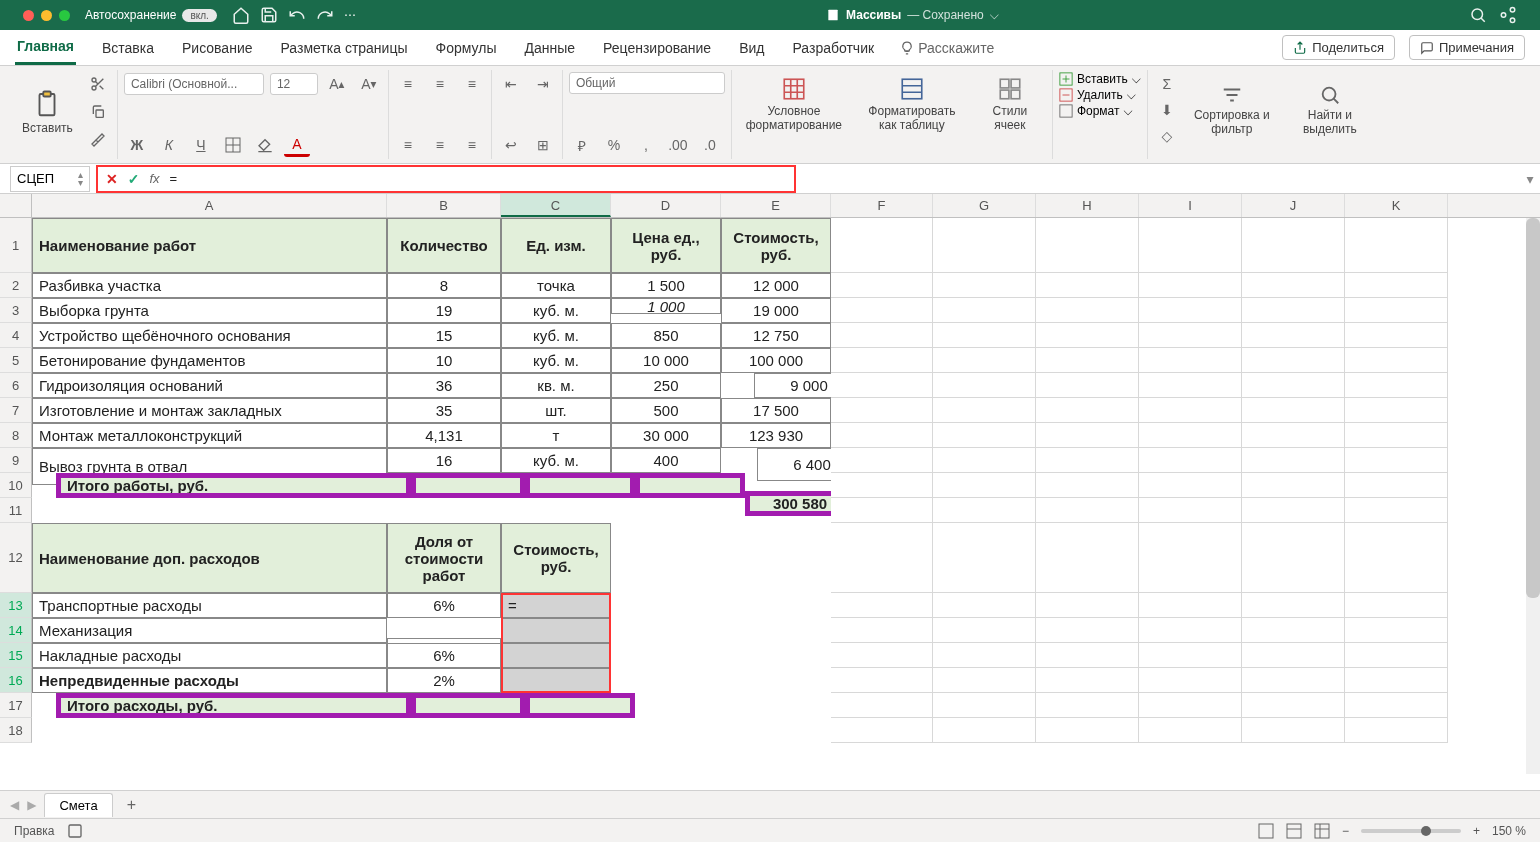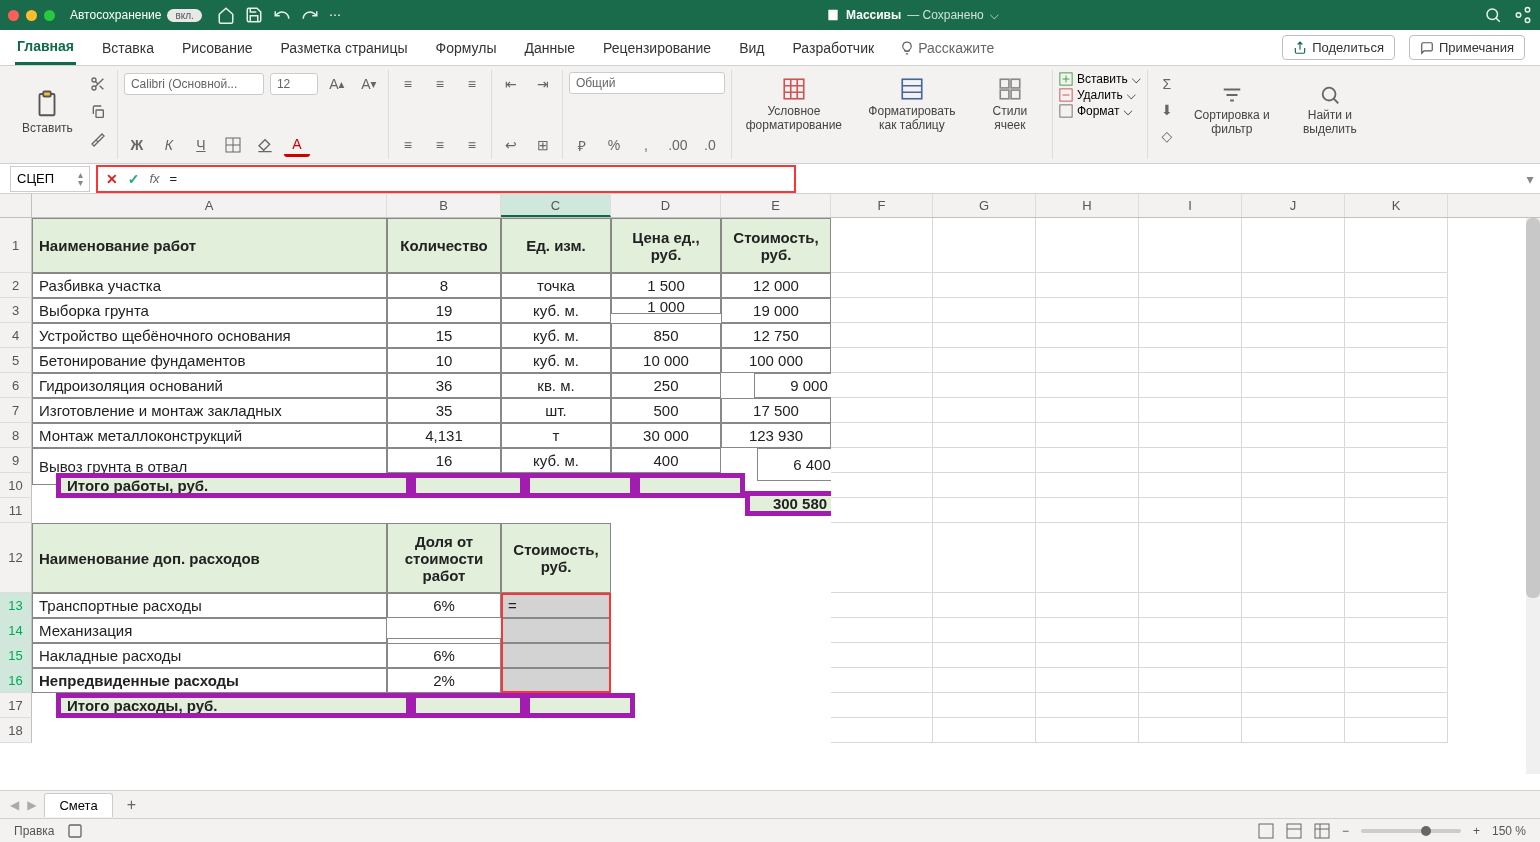--- a/index.html
+++ b/index.html
@@ -1,19 +1,19 @@
 <!DOCTYPE html>
 <html><head>
 <meta charset="utf-8">
 <style>
 * { margin:0; padding:0; box-sizing:border-box; font-family:-apple-system,BlinkMacSystemFont,"Segoe UI",sans-serif; }
 body { width:1540px; height:842px; background:#fff; font-size:14px; overflow:hidden; position:relative; }
 
 
-.titlebar { height:30px; background:#1a6b4b; display:flex; align-items:center; color:#fff; padding:0 8px; font-size:12px; }
+.titlebar { height:30px; background:#1a6b4b; display:flex; align-items:center; color:#fff; padding:0 23px; font-size:12px; }
 .traffic { display:flex; gap:7px; margin-right:15px; }
 .tl { width:11px; height:11px; border-radius:50%; }
 .tl.r { background:#ff5f57; } .tl.y { background:#febc2e; } .tl.g { background:#28c840; }
 .autosave-lbl { margin-right:6px; }
 .autosave-pill { background:#e8e8e8; color:#555; border-radius:10px; padding:1px 8px; font-size:10px; margin-right:15px; }
 .qat { display:flex; gap:10px; align-items:center; }
 .qat-ic { width:18px; height:18px; opacity:.9; }
 .title-center { flex:1; text-align:center; display:flex; align-items:center; justify-content:center; gap:6px; }
 .title-doc { font-weight:600; }
 .title-saved { opacity:.8; }
@@ -401,21 +401,21 @@
         <div class="cell hdr" style="left: 579px; top: 0px; width: 110px; height: 55px;">Цена ед., руб.</div>
         <div class="cell hdr" style="left: 689px; top: 0px; width: 110px; height: 55px;">Стоимость, руб.</div>
         <div class="cell data" style="left: 0px; top: 55px; width: 355px; height: 25px;">Разбивка участка</div>
         <div class="cell data center" style="left: 355px; top: 55px; width: 114px; height: 25px;">8</div>
         <div class="cell data center" style="left: 469px; top: 55px; width: 110px; height: 25px;">точка</div>
         <div class="cell data center" style="left: 579px; top: 55px; width: 110px; height: 25px;">1 500</div>
         <div class="cell data center" style="left: 689px; top: 55px; width: 110px; height: 25px;">12 000</div>
         <div class="cell data" style="left: 0px; top: 80px; width: 355px; height: 25px;">Выборка грунта</div>
         <div class="cell data center" style="left: 355px; top: 80px; width: 114px; height: 25px;">19</div>
         <div class="cell data center" style="left: 469px; top: 80px; width: 110px; height: 25px;">куб. м.</div>
-        <div class="cell data center" style="left: 579px; top: 80px; width: 110px; height: 16px;">1 000</div>
+        <div class="cell data center" style="left: 579px; top: 80px; width: 110px; height: 16px; font-style: italic;">1 000</div>
         <div class="cell data center" style="left: 689px; top: 80px; width: 110px; height: 25px;">19 000</div>
         <div class="cell data" style="left: 0px; top: 105px; width: 355px; height: 25px;">Устройство щебёночного основания</div>
         <div class="cell data center" style="left: 355px; top: 105px; width: 114px; height: 25px;">15</div>
         <div class="cell data center" style="left: 469px; top: 105px; width: 110px; height: 25px;">куб. м.</div>
         <div class="cell data center" style="left: 579px; top: 105px; width: 110px; height: 25px;">850</div>
         <div class="cell data center" style="left: 689px; top: 105px; width: 110px; height: 25px;">12 750</div>
         <div class="cell data" style="left: 0px; top: 130px; width: 355px; height: 25px;">Бетонирование фундаментов</div>
         <div class="cell data center" style="left: 355px; top: 130px; width: 114px; height: 25px;">10</div>
         <div class="cell data center" style="left: 469px; top: 130px; width: 110px; height: 25px;">куб. м.</div>
         <div class="cell data center" style="left: 579px; top: 130px; width: 110px; height: 25px;">10 000</div>

